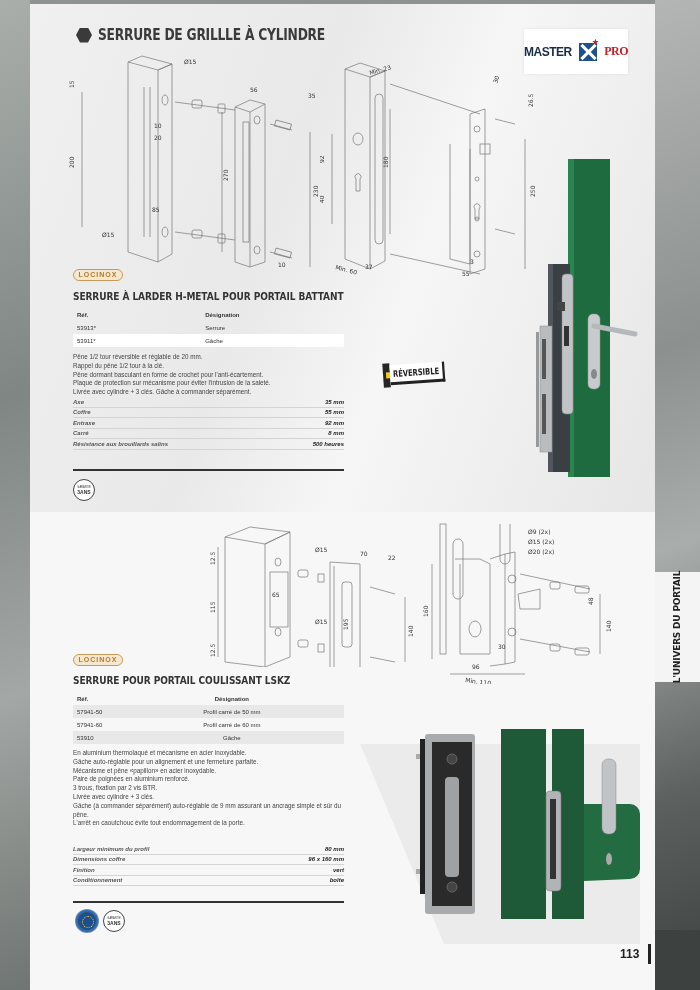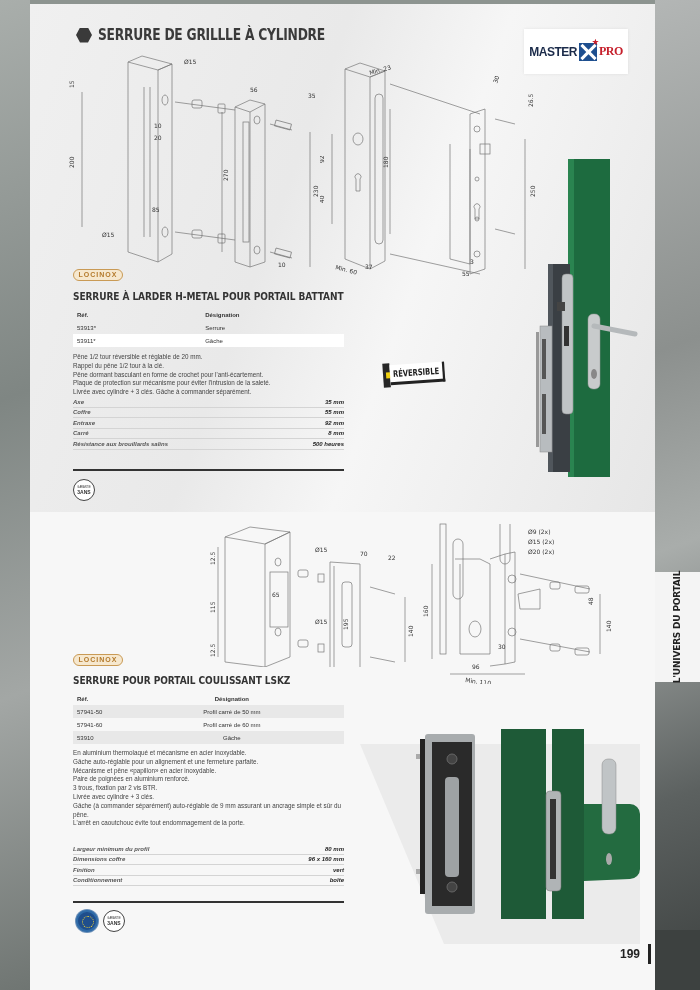--- a/index.html
+++ b/index.html
@@ -43,21 +43,21 @@
     clip-path: polygon(25% 0, 75% 0, 100% 50%, 75% 100%, 25% 100%, 0 50%);
   }
   .main-title span.t {
     font-family: "DejaVu Sans", sans-serif; font-weight: bold; font-size: 15px;
     color: #3a3a3a; letter-spacing: -0.3px; transform: scaleX(0.82); transform-origin: left; display: inline-block;
     white-space: nowrap;
   }
 
   .brand {
     position: absolute; left: 494px; top: 25px; width: 104px; height: 45px;
-    background: #fff; display: flex; align-items: center; justify-content: center; gap: 2px;
+    background: #fff; display: flex; align-items: center; justify-content: space-between; gap: 2px;
     box-shadow: 0 0 3px rgba(0,0,0,0.08);
   }
   .brand .m { font-weight: bold; font-size: 12px; color: #1b2b4a; letter-spacing: -0.5px; }
   .brand .p { font-weight: bold; font-size: 12px; color: #c6202c; letter-spacing: -0.5px; font-family: Liberation Serif, serif; }
   .brand .x { width: 18px; height: 18px; position: relative; background: #1e4f8f; }
   .brand .x::before, .brand .x::after {
     content: ""; position: absolute; left: 8px; top: -1px; width: 3px; height: 20px; background: #fff;
   }
   .brand .x::before { transform: rotate(45deg); }
   .brand .x::after { transform: rotate(-45deg); }
@@ -475,14 +475,14 @@
       <rect x="192" y="50" width="14" height="75" rx="6" fill="#c0c4c6" stroke="#888" stroke-width="0.5"></rect>
       <ellipse cx="199" cy="150" rx="3" ry="6" fill="#aaa"></ellipse>
     </svg>
   </div>
 </div>
 
 <div class="side-tab">
   <span>L'UNIVERS DU PORTAIL</span>
 </div>
 <div class="dark-strip"></div>
-<div class="page-num">199</div>
+<div class="page-num">113</div>
 <div class="page-bar"></div>
 
 </body></html>

